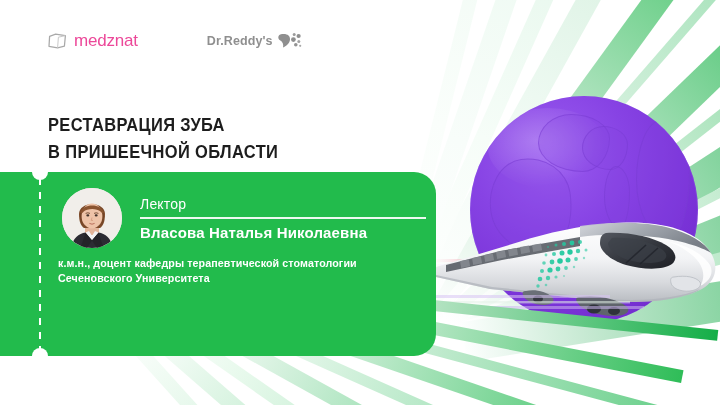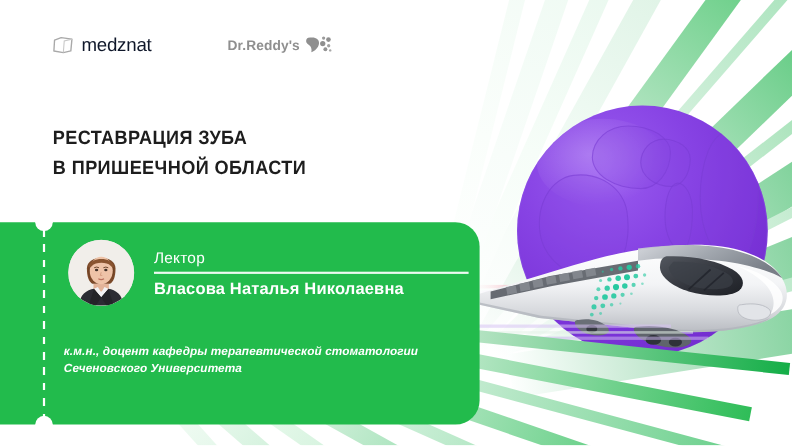--- a/index.html
+++ b/index.html
@@ -83,21 +83,21 @@
   
   .logos {
     position:absolute; left:48px; top:31px;
     display:flex; align-items:center; gap:42px;
     z-index:40;
   }
   .logo-medznat { display:flex; align-items:center; gap:7px; }
   .logo-medznat .mark { width:19px; height:16px; }
   .logo-medznat .txt {
     font-size:17px; letter-spacing:-0.2px;
-    color:#0f172a; font-weight:400;
+    color:#ec4899; font-weight:400;
   }
   .logo-reddy { display:flex; align-items:center; gap:4px;padding-left:27px; }
   .logo-reddy .txt {
     font-size:12.5px; color:#8f8f8f; font-weight:600; letter-spacing:0.1px;
   }
   .logo-reddy .mark { width:26px; height:18px; }
 
   
   .title {
     position:absolute;
@@ -112,21 +112,21 @@
     text-transform:uppercase;
     font-stretch:condensed;
     transform:scaleX(0.94);
     transform-origin:left center;
     white-space:pre-line;
   }
 
   
   .card {
     position:absolute;
-    left:0px; top:202px;
+    left:0px; top:172px;
     width:436px; height:184px;
     background:#22bb4c;
     border-radius:0 22px 22px 0;
     z-index:30;
     overflow:visible;
   }
   .notch {
     position:absolute;
     left:32px;
     width:16px; height:16px;
@@ -176,29 +176,28 @@
     margin:0 0 6px 0;
   }
   .lect-name {
     color:#ffffff;
     font-size:15px;
     font-weight:700;
     letter-spacing:0.15px;
     line-height:1.1;
   }
   .lect-desc {
-    margin-top:35px;
+    margin-top:8px;
     color:#ffffff;
     font-size:10.7px;
     font-weight:700;
     line-height:1.42;
     letter-spacing:0.1px;
     white-space:pre-line;
     margin-left:-4px;
-    font-style:italic;
   }
 </style>
 </head>
 <body>
 
 <div class="slide">
 
   <div class="bg-stripes">
 
     <div class="stripe" style="transform:rotate(-54deg); width:520px; height:26px; left:430px; top:300px; background:linear-gradient(to right,#ffffff,#cdecd7 35%,#2fbd58 100%); opacity:.95;"></div>

